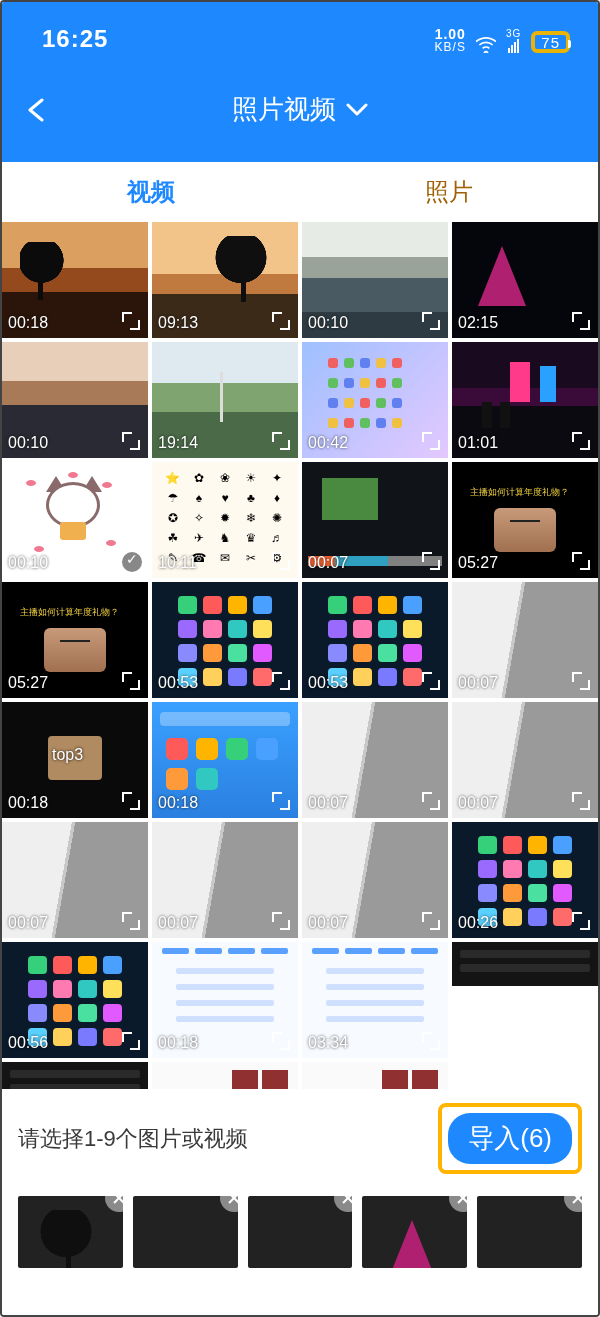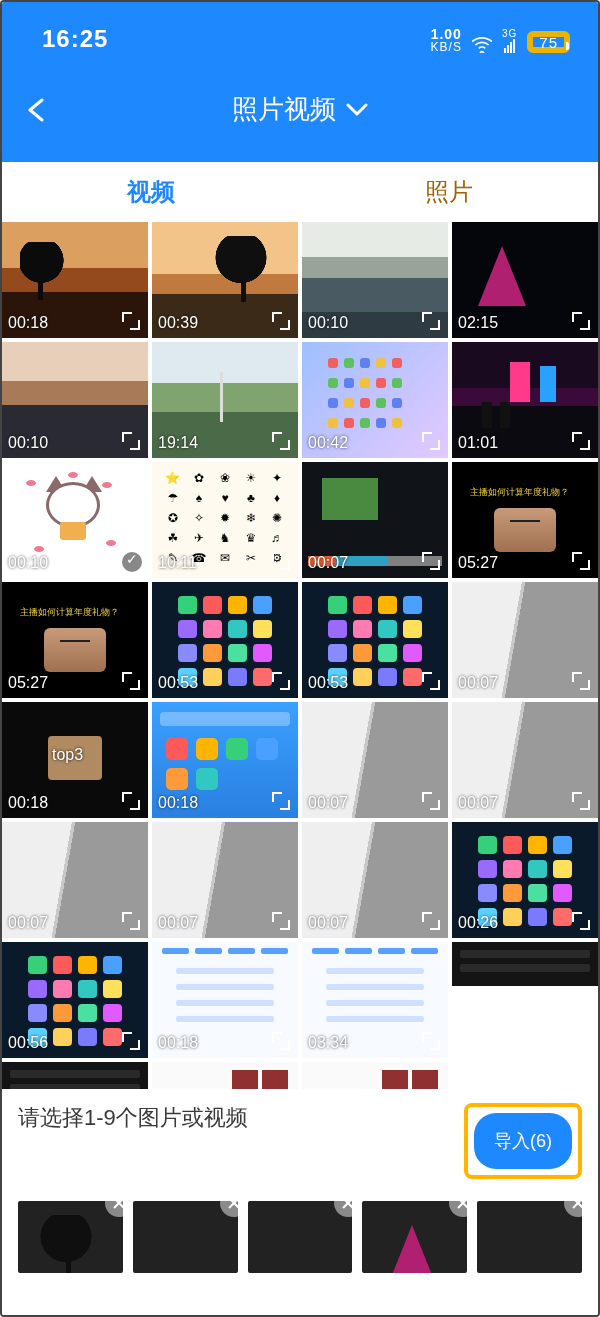--- a/index.html
+++ b/index.html
@@ -8,21 +8,21 @@
   .header { background:#1e88ff; color:#fff; height:160px; display:flex; flex-direction:column; }
   .statusbar { height:55px; display:flex; justify-content:space-between; align-items:flex-end; padding:0 28px 4px 40px; font-size:22px; letter-spacing:1px;}
   .status-left { font-weight:600; font-size:24px; }
   .status-right { display:flex; align-items:flex-end; gap:10px; font-size:14px; }
   .kbs { display:flex; flex-direction:column; align-items:center; line-height:1; font-size:12px;}
   .kbs .n1{font-size:14px; font-weight:600;}
   .sig3g{display:flex;flex-direction:column;align-items:center;line-height:1;font-size:10px;}
   .sig3g .bars{display:flex;align-items:flex-end;gap:1px;}
   .sig3g .bars span{display:block;width:2px;background:#fff;} 
   .sig3g .bars span:nth-child(1){height:5px;} .sig3g .bars span:nth-child(2){height:8px;} .sig3g .bars span:nth-child(3){height:11px;} .sig3g .bars span:nth-child(4){height:14px;}
-  .batt { border:6px solid #eab308; border-radius:6px; padding:0px 6px; font-size:15px; display:flex; align-items:center; gap:3px; height:22px; position:relative;}
+  .batt { border:4px solid #eab308; border-radius:6px; padding:0px 6px; font-size:15px; display:flex; align-items:center; gap:3px; height:22px; position:relative;}
   .batt::after{content:"";position:absolute;right:-5px;top:5px;width:3px;height:8px;background:#fff;border-radius:0 2px 2px 0;}
   .wifi-icon{width:20px;height:16px;}
   .navrow { flex:1; display:flex; align-items:center; justify-content:center; position:relative;}
   .back { position:absolute; left:24px; top:calc(50% - 12px); width:22px; height:24px; }
   .title-sel { display:flex; align-items:center; gap:10px; font-size:26px; font-weight:500;}
   .chevd{width:22px;height:14px;}
   .tabs { display:flex; height:60px; border-bottom:0px solid #eee; align-items:center;}
   .tab { flex:1; text-align:center; font-size:24px; color:#a16207; }
   .tab.active { color:#1e88ff; font-weight:600; position:relative;}
 
@@ -90,24 +90,24 @@
   .doc-light{background:#f7faff;}
   .doc-light .hd{position:absolute;top:6px;left:10px;right:10px;height:10px;display:flex;gap:6px;}
   .doc-light .hd span{flex:1;height:6px;background:#5aa0ff;border-radius:2px;}
   .doc-light .ln{position:absolute;left:24px;right:24px;height:6px;background:#cfe0ff;border-radius:2px;}
   .dark-list{background:#141414;}
   .dark-list .row{position:absolute;left:8px;right:8px;height:8px;background:#2a2a2a;border-radius:2px;}
   .news{background:#fafafa;}
   .news .pimg{position:absolute;width:26px;height:20px;background:#903030;}
 
   .bottom { position:absolute; left:0; right:0; bottom:0; height:226px; background:#fff; padding:14px 16px 10px 16px;}
-  .bottom-top{display:flex;justify-content:space-between;}
+  .bottom-top{display:flex;justify-content:space-between;align-items:center;}
   .hint{font-size:22px;color:#3a3a3a;}
   .import-wrap{border:4px solid #ffb400;border-radius:8px;padding:6px;}
-  .import-btn{background:#1e88ff;color:#fff;font-size:18px;border:none;border-radius:22px;padding:16px 20px;}
+  .import-btn{background:#1e88ff;color:#fff;font-size:26px;border:none;border-radius:22px;padding:8px 20px;}
   .sel-row{display:flex;gap:10px;margin-top:22px;}
   .sel-item{position:relative;width:108px;height:72px;background:#222;border-radius:2px;overflow:hidden;}
   .sel-item .rm{position:absolute;top:-12px;right:-10px;width:28px;height:28px;background:#8a8a8a;border-radius:50%;display:flex;align-items:center;justify-content:center;}
   .sel-item .rm::before,.sel-item .rm::after{content:"";position:absolute;width:14px;height:2px;background:#fff;}
   .sel-item .rm::before{transform:rotate(45deg);} .sel-item .rm::after{transform:rotate(-45deg);}
   .sel-row-outer{overflow:visible;}
 </style>
 </head>
 <body>
 <div class="frame">
@@ -164,21 +164,21 @@
             <div class="trunk"></div>
           </div>
           <div class="dur">00:18</div>
           <div class="exp"></div>
         </div>
         <div class="cell">
           <div class="bg sky2">
             <div class="tree"></div>
             <div class="trunk"></div>
           </div>
-          <div class="dur">00:39</div>
+          <div class="dur">09:13</div>
           <div class="exp"></div>
         </div>
         <div class="cell">
           <div class="bg lake"></div>
           <div class="dur">00:10</div>
           <div class="exp"></div>
         </div>
         <div class="cell">
           <div class="bg night-tree">
             <div class="xt"></div>

